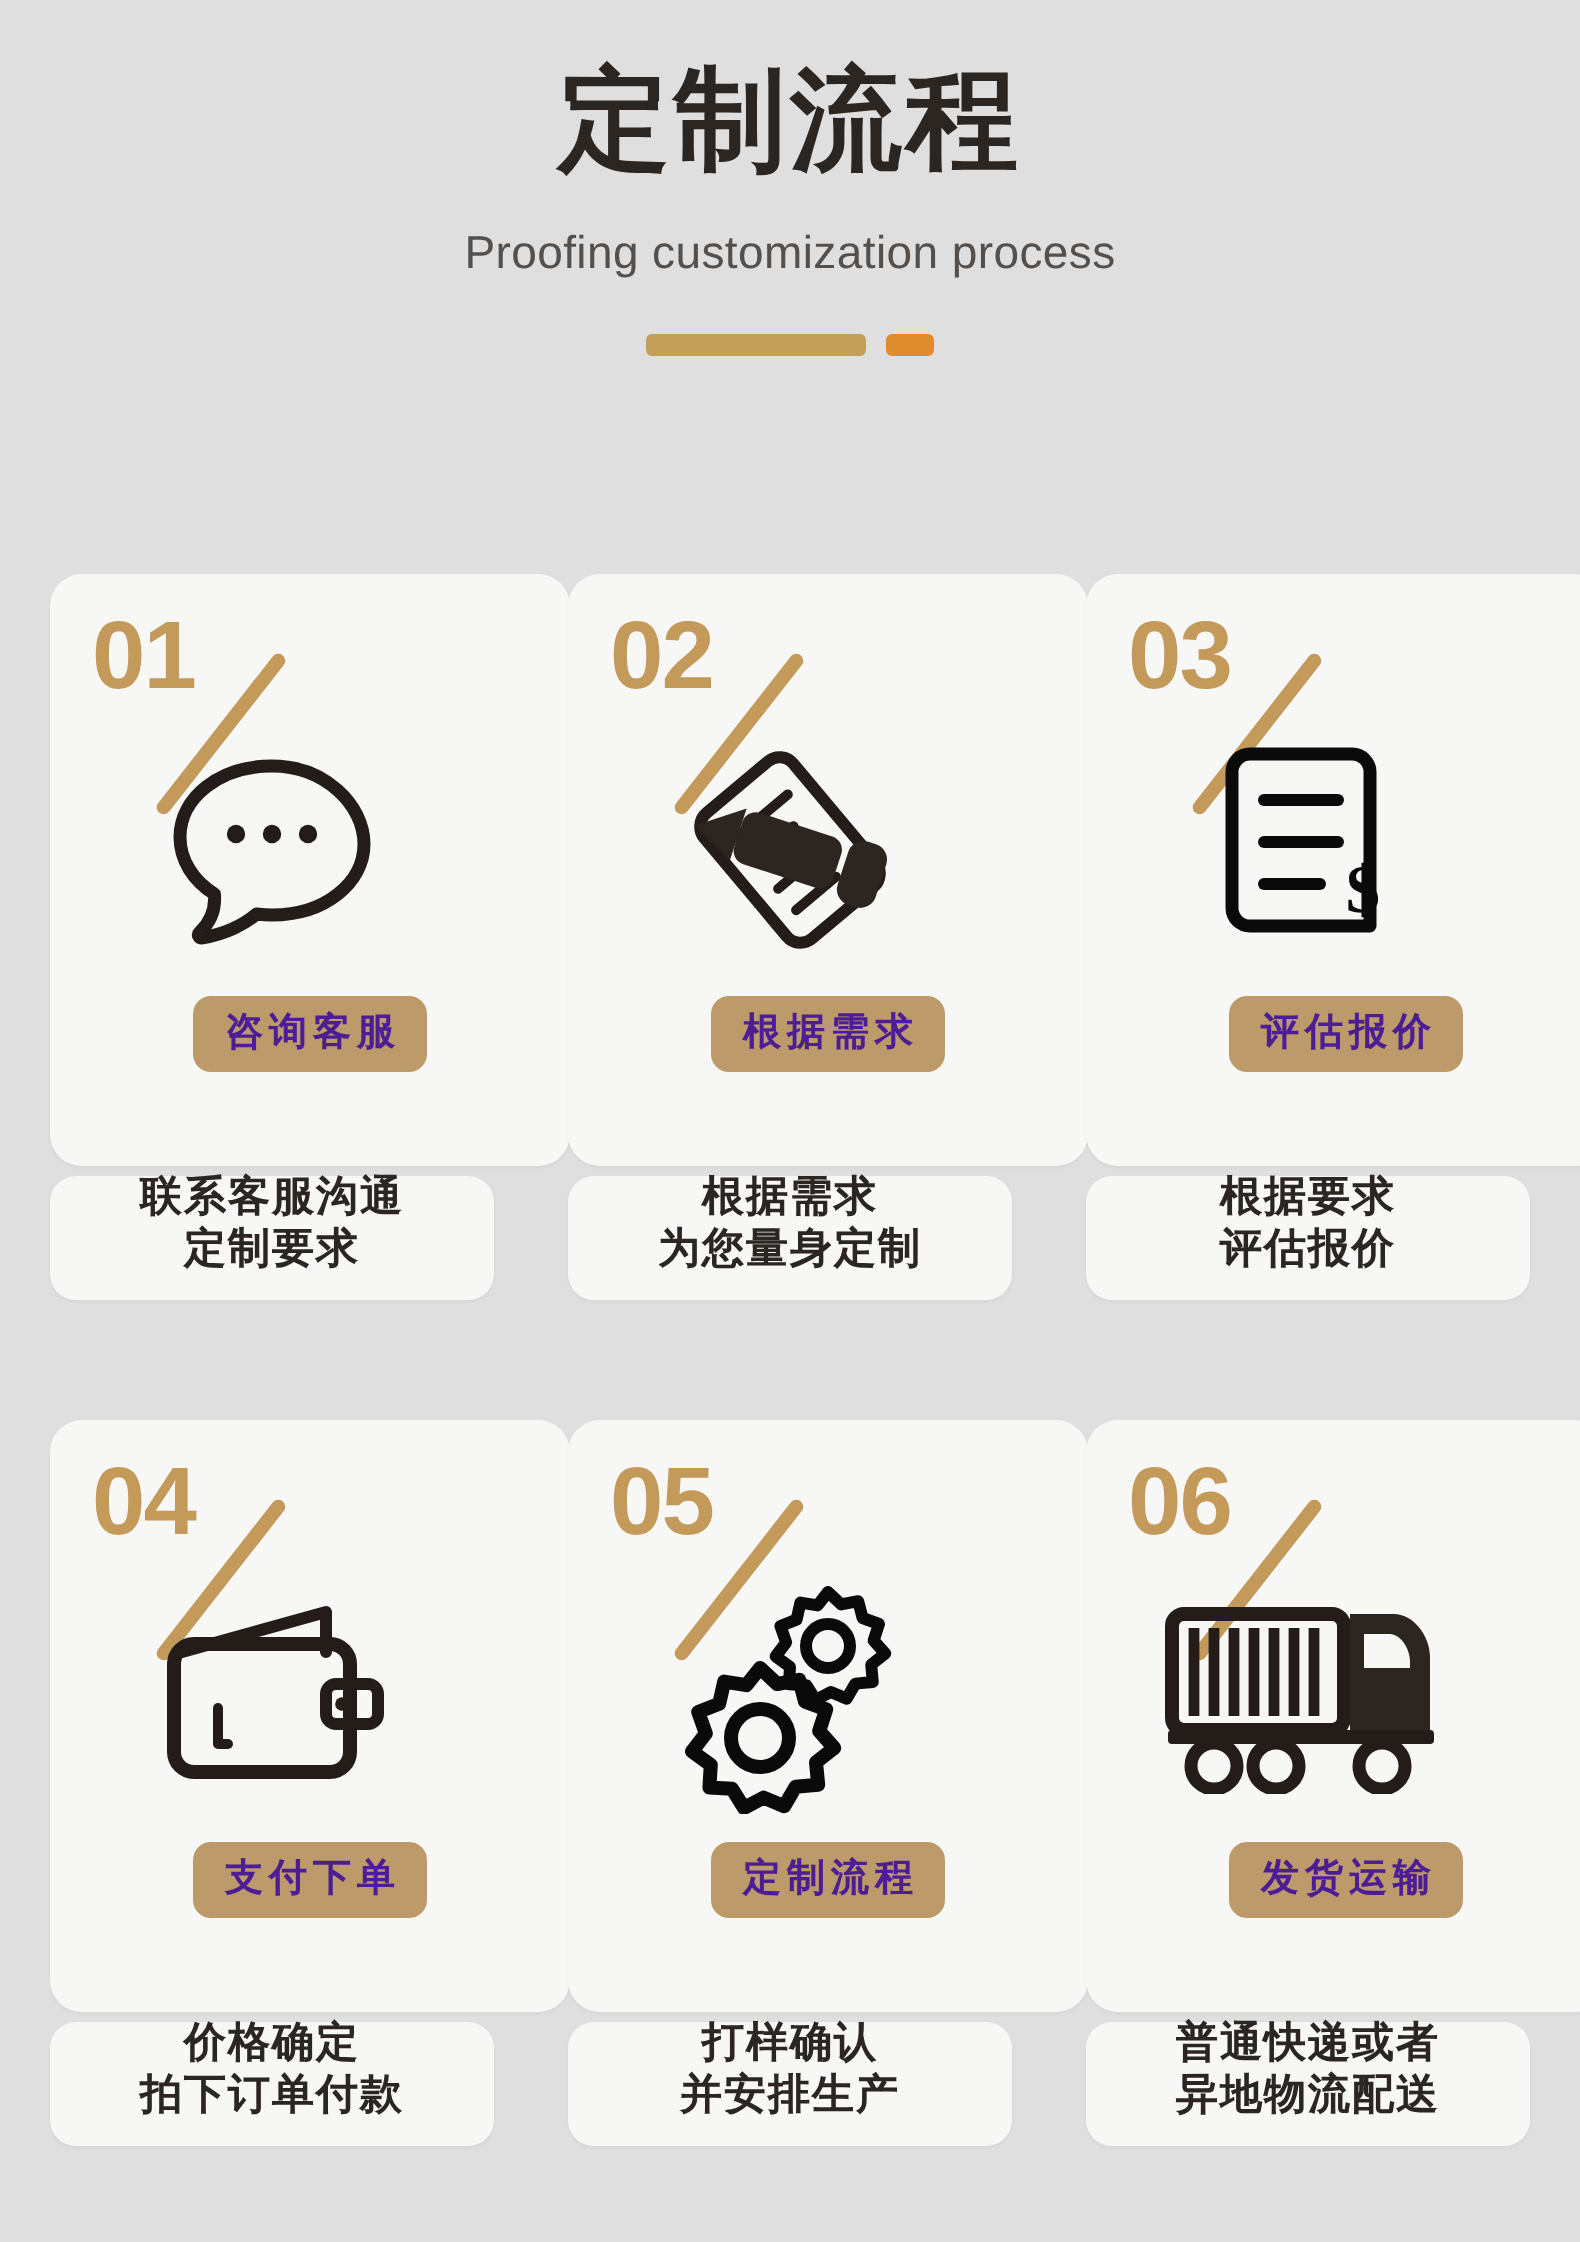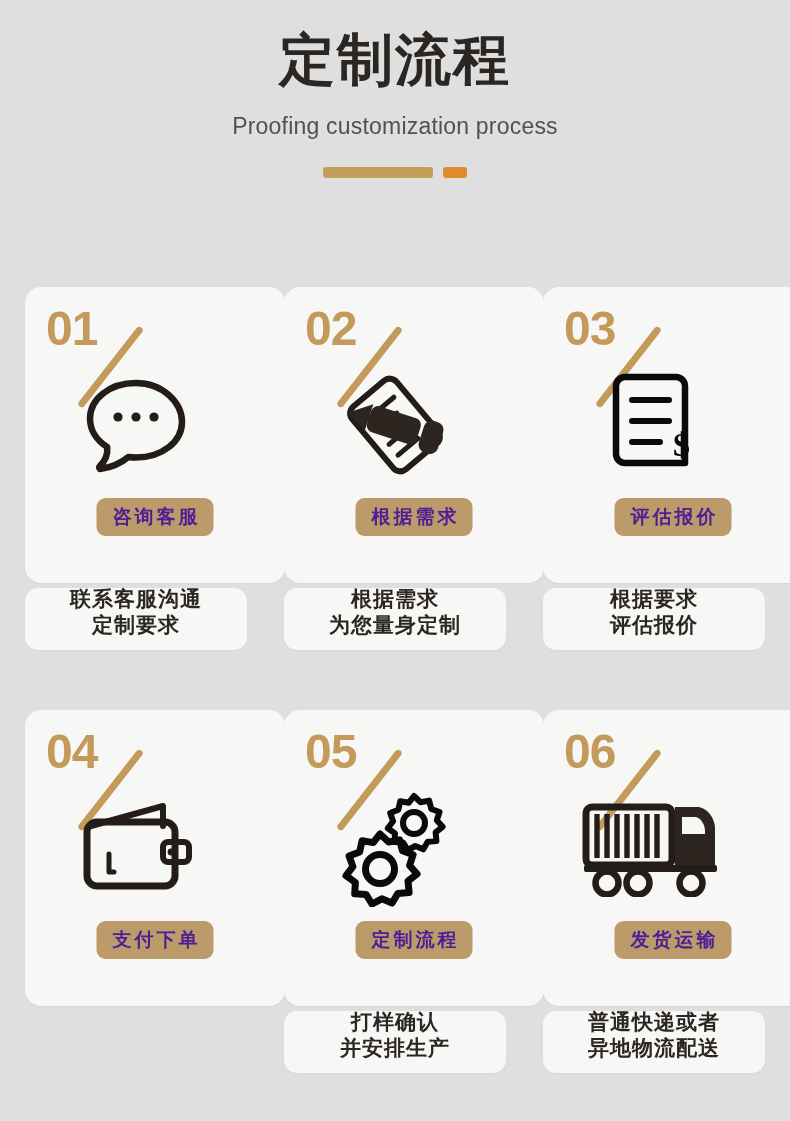--- a/index.html
+++ b/index.html
@@ -253,20 +253,24 @@
             <svg width="118" height="96" viewBox="0 0 118 96">
               <path d="M14 26 L86 6 L86 26" fill="none" stroke="#231c18" stroke-width="6" stroke-linejoin="round" stroke-linecap="round"></path>
               <rect x="10" y="22" width="88" height="64" rx="10" fill="none" stroke="#231c18" stroke-width="7"></rect>
               <rect x="86" y="42" width="26" height="20" rx="5" fill="none" stroke="#231c18" stroke-width="6"></rect>
               <circle cx="94" cy="52" r="3.4" fill="#231c18"></circle>
               <path d="M32 54 L32 72 L37 72" fill="none" stroke="#231c18" stroke-width="5" stroke-linecap="round" stroke-linejoin="round"></path>
             </svg>
           </div>
           <div class="pill">支付下单</div>
         </div>
+        <div class="caption">
+          <span>价格确定</span>
+          <span>拍下订单付款</span>
+        </div>
       </div>
 
       <div class="card-wrap">
         <div class="card">
           <div class="num">05</div>
           <div class="slash"></div>
           <div class="icon-box">
             <svg width="122" height="118" viewBox="0 0 122 118">
 
               <g transform="translate(80,34)">

